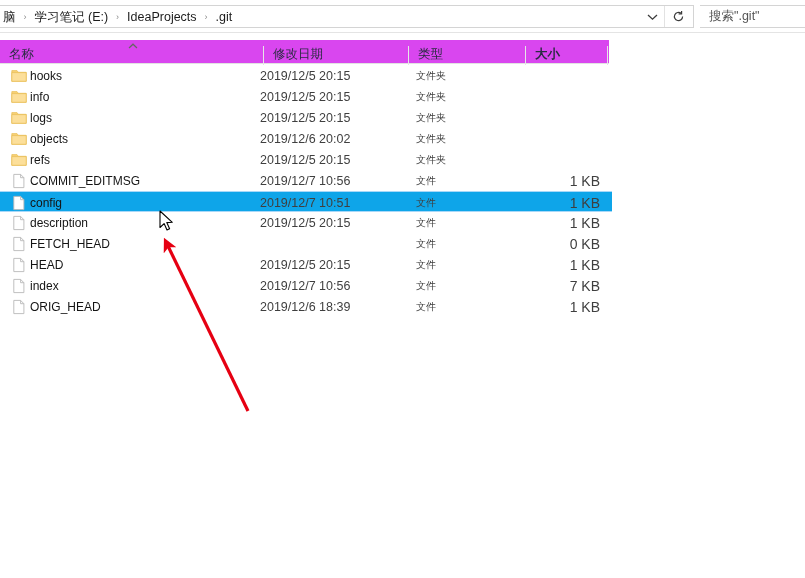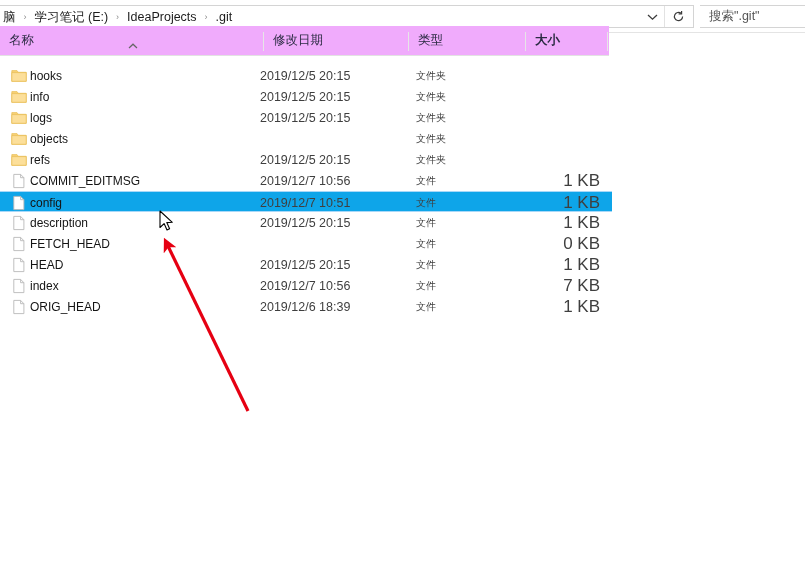--- a/index.html
+++ b/index.html
@@ -79,23 +79,23 @@
   }
   #search-placeholder {
     color: #545454;
     font-size: 12.5px;
     white-space: nowrap;
   }
 
   
   #col-header {
     position: absolute;
-    left: 0; top: 26px;
-    width: 609px; height: 30px;
-    background: #f0abfc;
+    left: 0; top: 40px;
+    width: 609px; height: 24px;
+    background: #d946ef;
     border-bottom: 1px solid #e2e2e2;
     box-sizing: border-box;
   }
   .col {
     position: absolute;
     top: 0;
     height: 29px;
     display: flex;
     align-items: center;
     box-sizing: border-box;
@@ -170,21 +170,21 @@
     white-space: nowrap;
   }
   .cell-size {
     position: absolute;
     left: 490px; top: 0;
     width: 110px;
     height: 21px;
     display: flex;
     align-items: center;
     justify-content: flex-end;
-    font-size: 17px;
+    font-size: 14px;
     color: #3f3f3f;
     white-space: nowrap;
   }
 
   
   #annotation-layer {
     position: absolute;
     left: 0; top: 0;
     width: 805px; height: 578px;
     pointer-events: none;
@@ -288,20 +288,21 @@
       <div class="cell-date">2019/12/5 20:15</div>
       <div class="cell-type">文件夹</div>
       <div class="cell-size"></div>
     </div>
     <div class="row">
       <div class="icon-slot"><svg width="16" height="16" viewBox="0 0 16 16">
           <path d="M0.8,2.6 L6.0,2.6 L7.3,4.3 L15.2,4.3 L15.2,13.3 L0.8,13.3 Z" fill="#f9d277" stroke="#e8bd55" stroke-width="0.7"></path>
           <path d="M0.8,4.6 L15.2,4.6 L15.2,13.3 L0.8,13.3 Z" fill="#fcdf9a" stroke="#e8bd55" stroke-width="0.7"></path>
         </svg></div>
       <div class="cell-name">objects</div>
+      <div class="cell-date">2019/12/6 20:02</div>
       <div class="cell-type">文件夹</div>
       <div class="cell-size"></div>
     </div>
     <div class="row">
       <div class="icon-slot"><svg width="16" height="16" viewBox="0 0 16 16">
           <path d="M0.8,2.6 L6.0,2.6 L7.3,4.3 L15.2,4.3 L15.2,13.3 L0.8,13.3 Z" fill="#f9d277" stroke="#e8bd55" stroke-width="0.7"></path>
           <path d="M0.8,4.6 L15.2,4.6 L15.2,13.3 L0.8,13.3 Z" fill="#fcdf9a" stroke="#e8bd55" stroke-width="0.7"></path>
         </svg></div>
       <div class="cell-name">refs</div>
       <div class="cell-date">2019/12/5 20:15</div>

